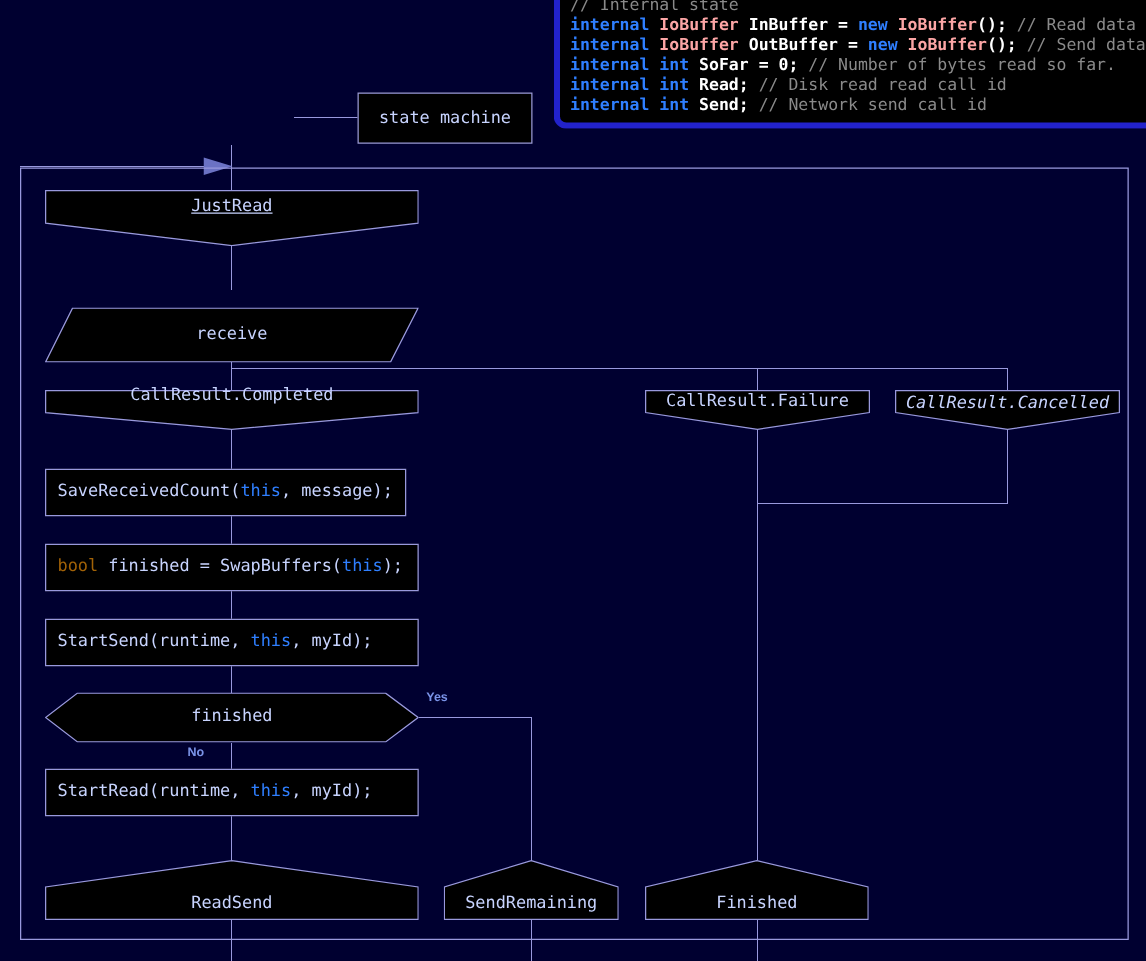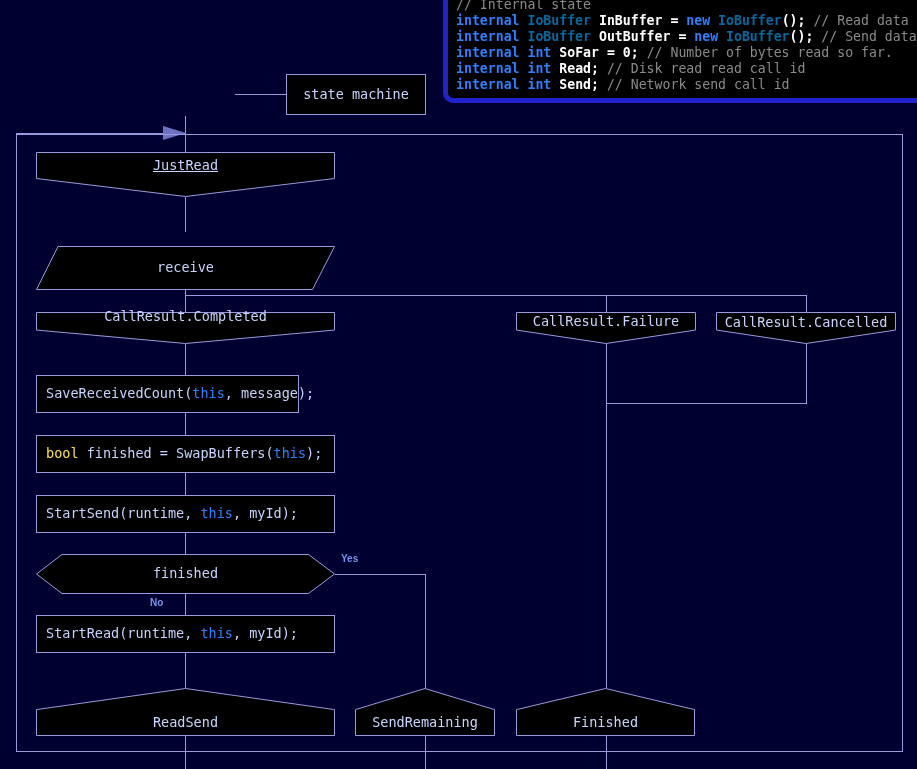--- a/index.html
+++ b/index.html
@@ -93,28 +93,28 @@
     padding: 3px 0 3px 8px;
     font-family: "DejaVu Sans Mono", "Liberation Mono", monospace;
     font-size: 13.2px;
     line-height: 16px;
     overflow: hidden;
     white-space: nowrap;
   }
   .code-note .ln { display: block; height: 16px; }
   .tok-comment { color: #8a8a8a; }
   .tok-kw      { color: #2f7fff; font-weight: bold; }
-  .tok-type    { color: #0369a1; font-weight: bold; }
+  .tok-type    { color: #fca5a5; font-weight: bold; }
   .tok-id      { color: #ffffff; font-weight: bold; }
   .tok-num     { color: #ffffff; font-weight: bold; }
   .tok-punct   { color: #ffffff; font-weight: bold; }
 
   
   .kw-this { color: #2f7fff; }
-  .kw-bool { color: #fde047; }
+  .kw-bool { color: #a16207; }
 </style>
 </head>
 <body>
 
 <div id="root">
 
   <svg id="edge-layer" viewBox="0 0 917 769" width="917" height="769" xmlns="http://www.w3.org/2000/svg">
     <g stroke="#9999dd" stroke-width="1" fill="none" shape-rendering="crispEdges">
 
       <line x1="235" y1="94" x2="286" y2="94"></line>
@@ -194,23 +194,23 @@
       <div class="node shape" style="left: 516px; top: 312px; width: 180px; height: 32px;">
         <svg viewBox="0 0 180 32" preserveAspectRatio="none" xmlns="http://www.w3.org/2000/svg">
           <polygon points="0.5,0.5 179.5,0.5 179.5,18.060000000000002 90,31.5 0.5,18.060000000000002" fill="#000000" stroke="#9999dd" stroke-width="1"></polygon>
         </svg>
         <span class="lbl" style="margin-bottom: 13.44px;">CallResult.Failure</span>
       </div>
       <div class="node shape" style="left: 716px; top: 312px; width: 180px; height: 32px;">
         <svg viewBox="0 0 180 32" preserveAspectRatio="none" xmlns="http://www.w3.org/2000/svg">
           <polygon points="0.5,0.5 179.5,0.5 179.5,18.060000000000002 90,31.5 0.5,18.060000000000002" fill="#000000" stroke="#9999dd" stroke-width="1"></polygon>
         </svg>
-        <span class="lbl" style="margin-bottom: 11px;">CallResult.Cancelled</span>
-      </div>
-      <div class="node rect" style="left: 36px; top: 375px; width: 263px; height: 38px;">
+        <span class="lbl" style="margin-bottom: 11px; font-style: italic;">CallResult.Cancelled</span>
+      </div>
+      <div class="node rect" style="left: 36px; top: 375px; width: 289px; height: 38px;">
         <span class="lbl">SaveReceivedCount(<span class="kw-this">this</span>, message);</span>
       </div>
       <div class="node rect" style="left: 36px; top: 435px; width: 299px; height: 38px;">
         <span class="lbl"><span class="kw-bool">bool</span> finished = SwapBuffers(<span class="kw-this">this</span>);</span>
       </div>
       <div class="node rect" style="left: 36px; top: 495px; width: 299px; height: 38px;">
         <span class="lbl">StartSend(runtime, <span class="kw-this">this</span>, myId);</span>
       </div>
       <div class="node shape" style="left: 36px; top: 554px; width: 299px; height: 40px;">
         <svg viewBox="0 0 299 40" preserveAspectRatio="none" xmlns="http://www.w3.org/2000/svg">

